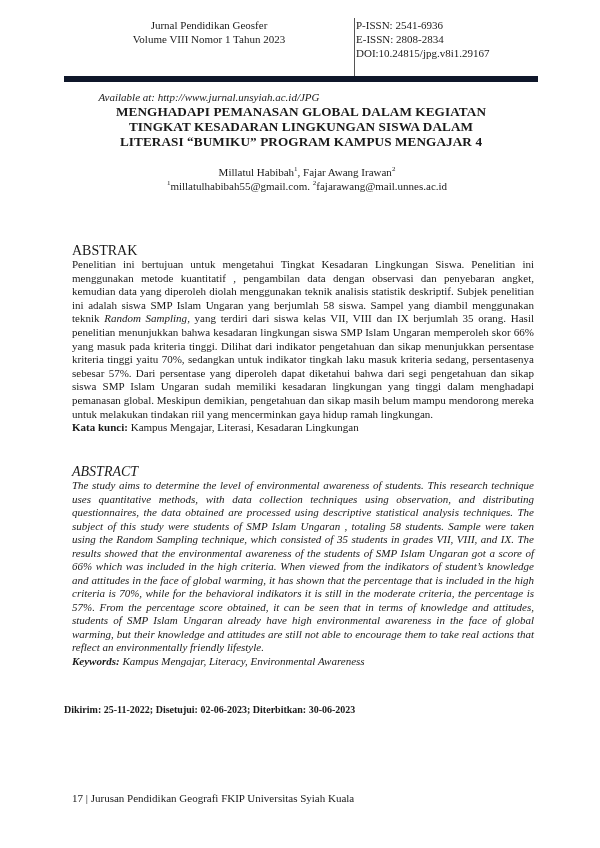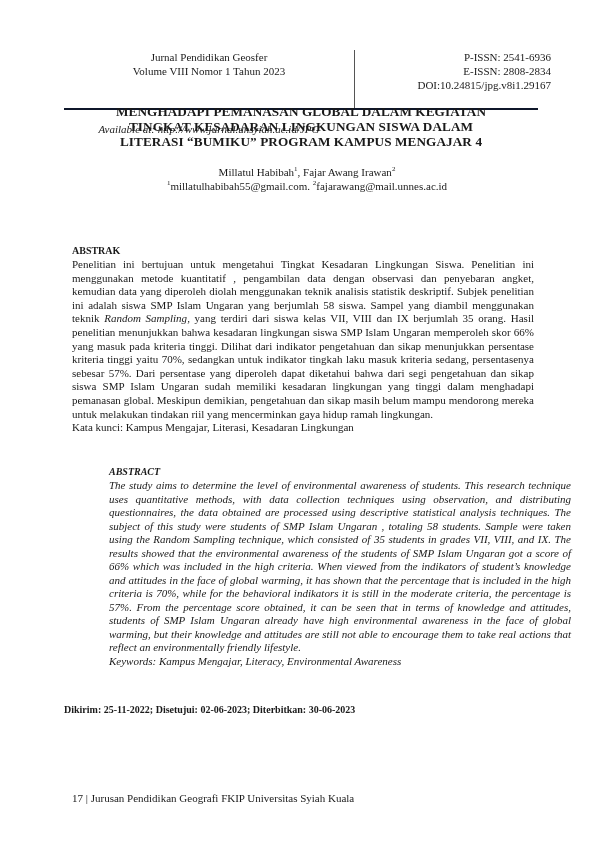--- a/index.html
+++ b/index.html
@@ -1,53 +1,53 @@
 <!DOCTYPE html>
 <html><head>
   <meta charset="utf-8">
   <style>
     html, body { margin: 0; padding: 0; background: #ffffff; }
     body {
       width: 600px; height: 848px; position: relative; overflow: hidden;
       font-family: "Liberation Serif", serif; color: #1a1a1a;
     }
     .header {
-      position: absolute; left: 64px; top: 50px; width: 474px; height: 58px;
-      border-bottom: 2px solid #0f172a;
+      position: absolute; left: 64px; top: 18px; width: 474px; height: 58px;
+      border-bottom: 6px solid #0f172a;
     }
     .hdr-left {
       position: absolute; left: 0; top: 0; width: 290px; text-align: center;
       font-size: 11px; line-height: 14px;
     }
     .hdr-right {
-      position: absolute; left: 292px; top: 0; width: 182px; text-align: right;
-      font-size: 11px; line-height: 14px; padding-left: 13px;
+      position: absolute; left: 292px; top: 0; width: 182px; text-align: left;
+      font-size: 11px; line-height: 14px;
     }
     .hdr-divider {
       position: absolute; left: 290px; top: 0; width: 1px; height: 58px; background: #555;
     }
     .italic { font-style: italic; margin-top: 44px; }
     .title {
       position: absolute; left: 64px; top: 104px; width: 474px; text-align: center;
       font-weight: bold; font-size: 13.2px; line-height: 15px; letter-spacing: 0.1px;
     }
     .authors {
       position: absolute; left: 70px; top: 165px; width: 474px; text-align: center;
       font-size: 11px; line-height: 14px;
     }
     sup { font-size: 7px; line-height: 0; vertical-align: super; }
     .abs {
       position: absolute; left: 72px; width: 462px;
       font-size: 11px; line-height: 13.6px; text-align: justify;
     }
     .abs-id { top: 244px; }
-    .abs-en { top: 465px; font-style: italic; line-height: 13.5px; margin-left: 37px; }
-    .abs h2 { margin: 0; font-size: 10px; font-weight: bold; line-height: 14px; }
+    .abs-en { top: 465px; font-style: italic; line-height: 13.5px; }
+    .abs h2 { margin: 0; font-size: 14px; font-weight: normal; line-height: 14px; }
     .abs p { margin: 0; }
-    .kw b { font-weight: normal; }
+    .kw b { font-weight: bold; }
     .dates {
       position: absolute; left: 64px; top: 703px; width: 474px; 
       font-size: 10px; font-weight: bold; line-height: 13px;
     }
     .footer {
       position: absolute; left: 72px; top: 791px; font-size: 11px; line-height: 14px;
     }
     .footer .pnum { font-weight: normal; }
   </style>
 </head>

